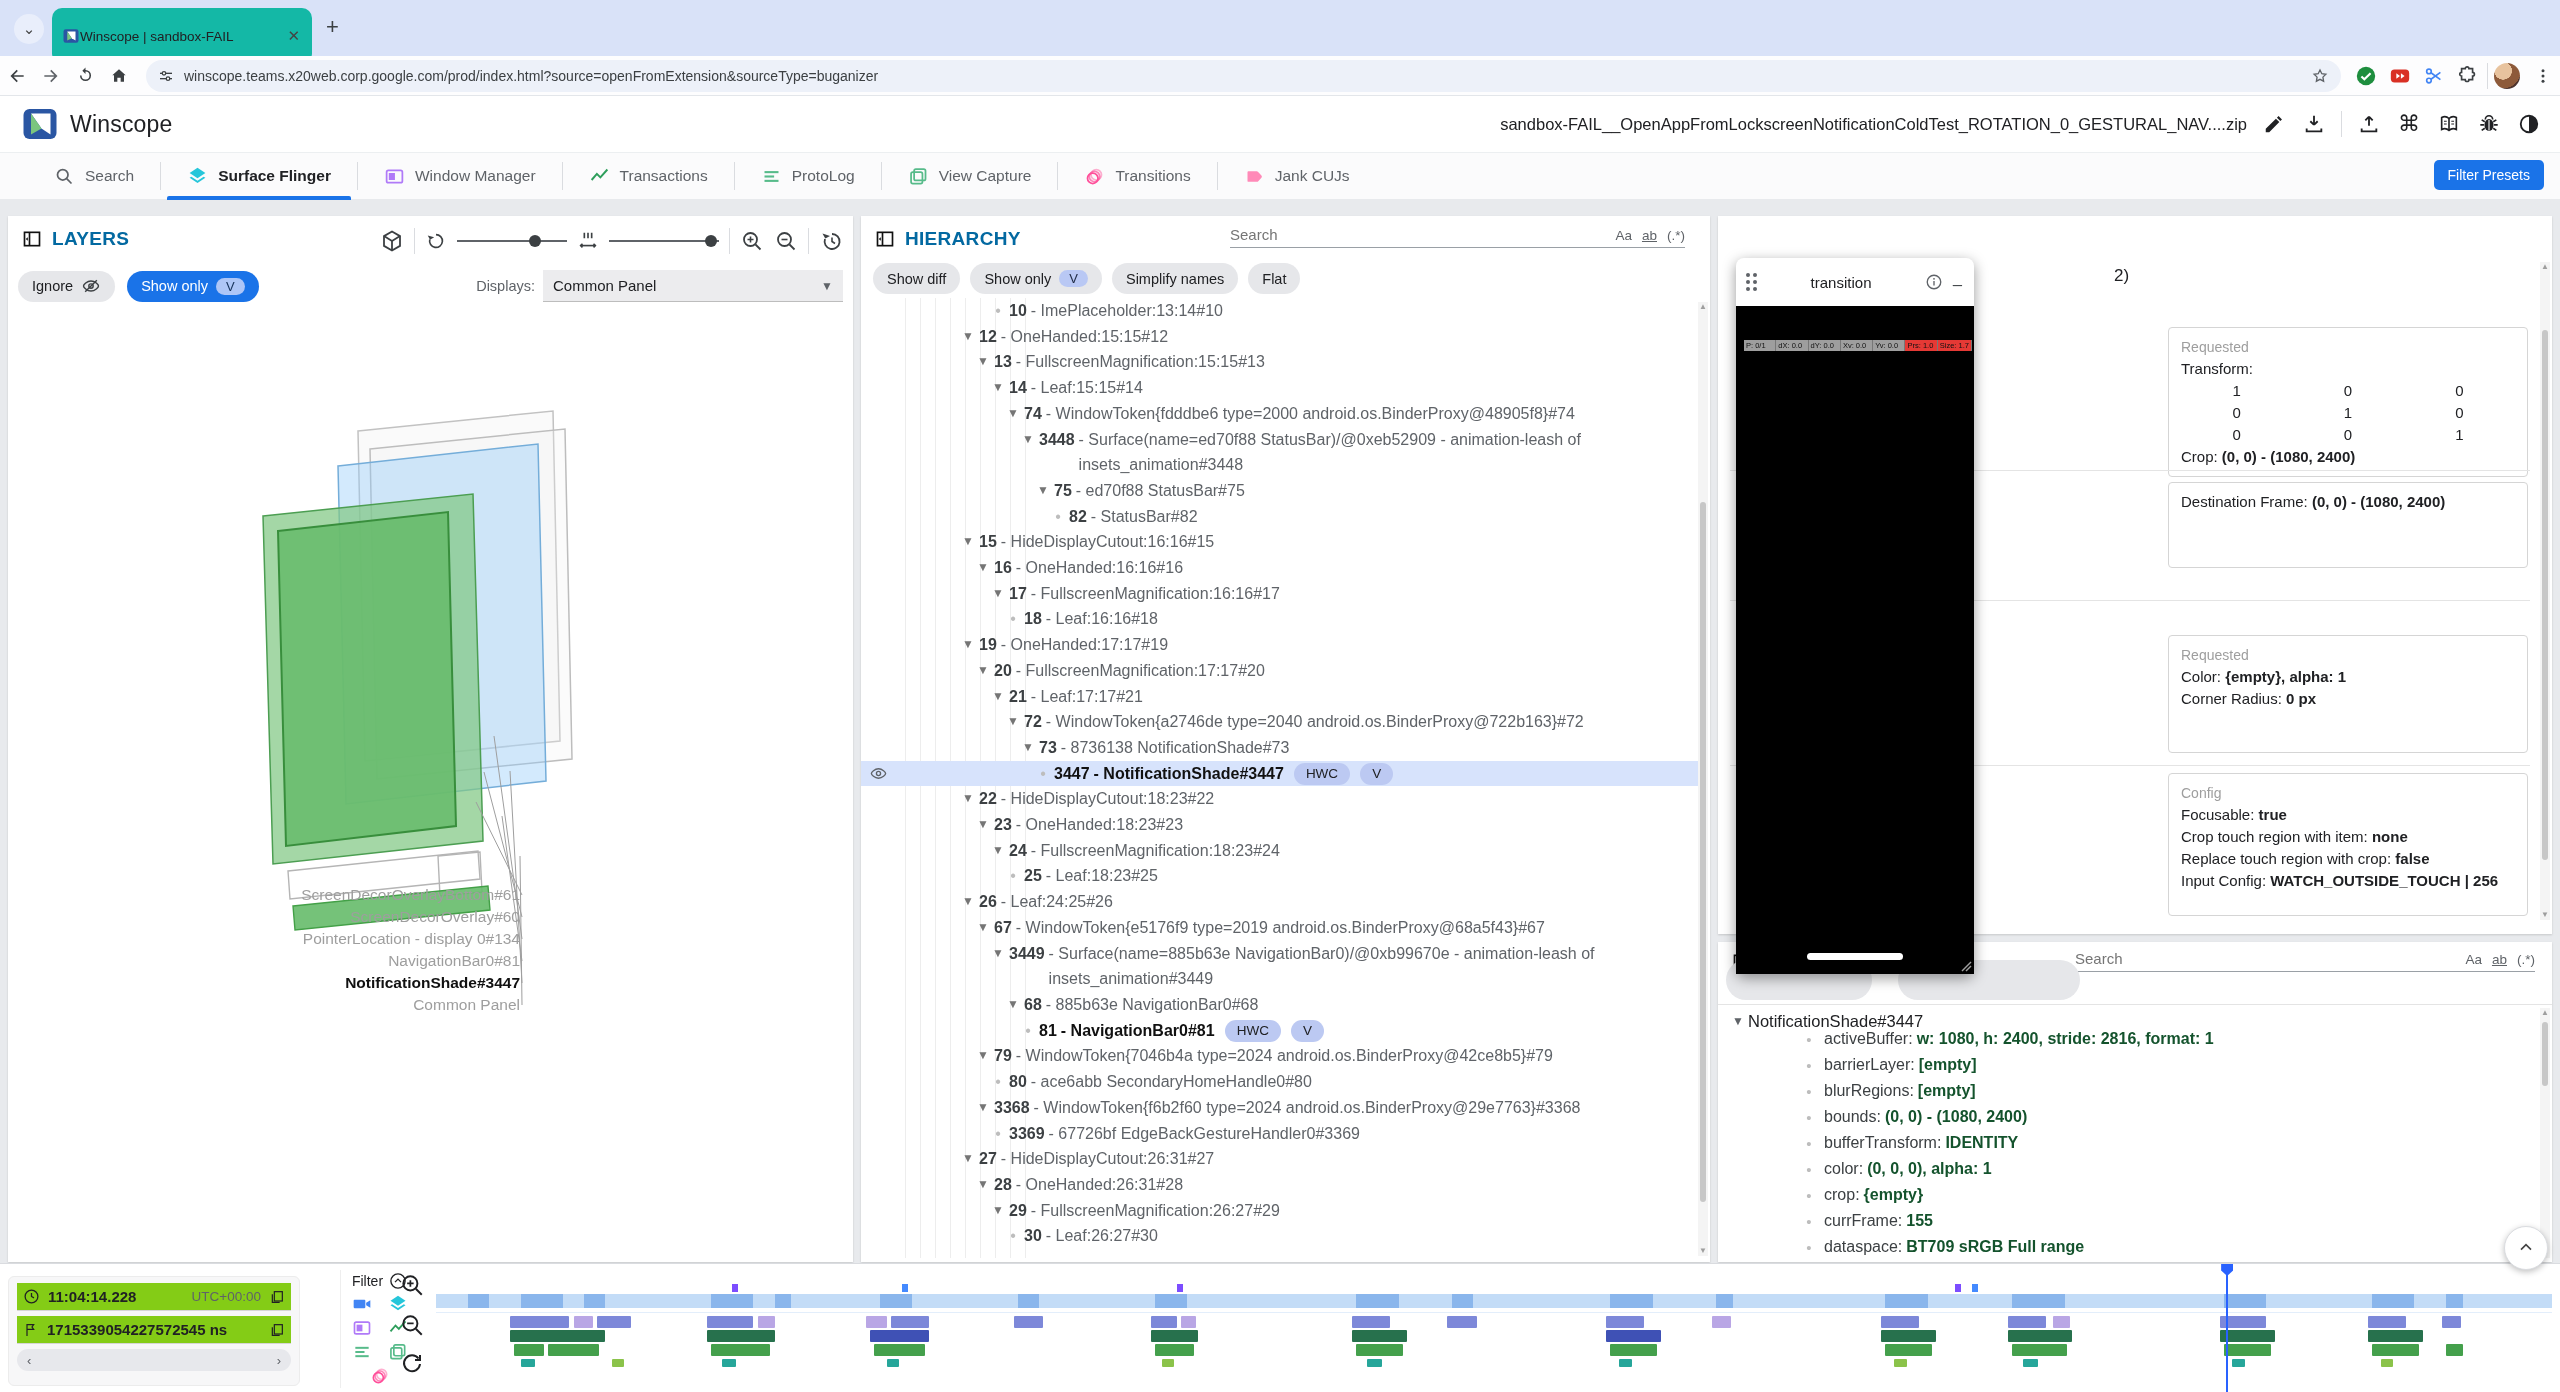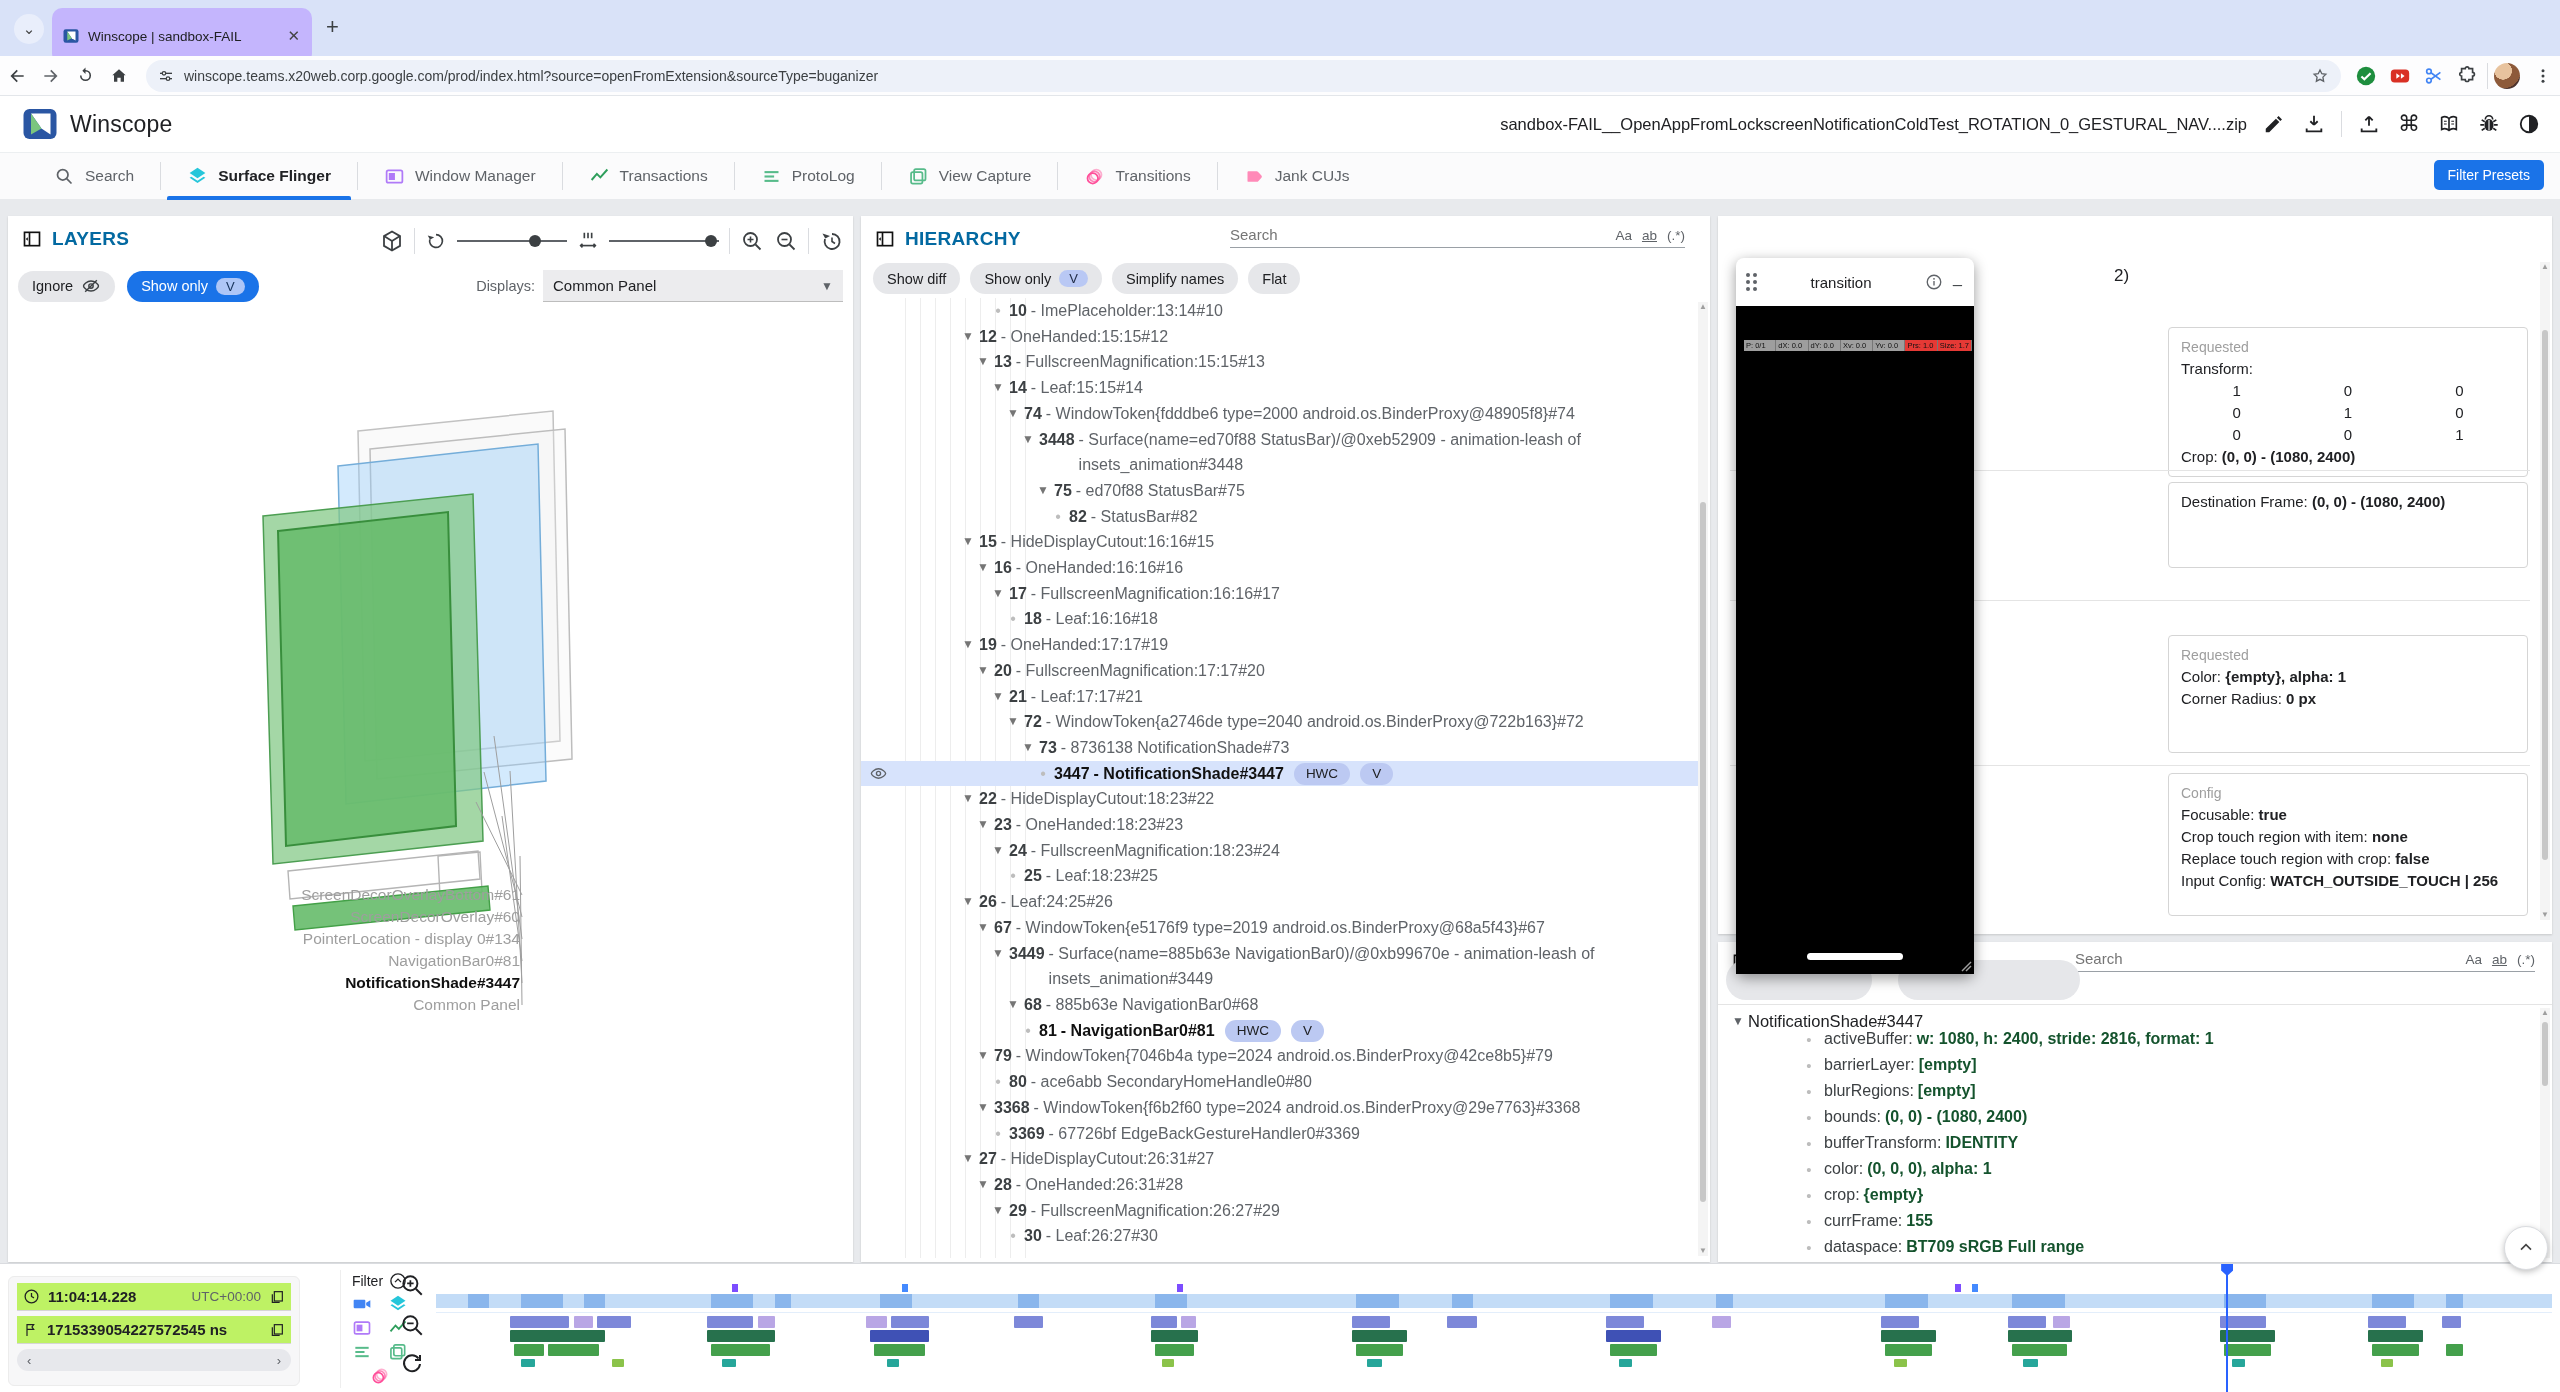--- a/index.html
+++ b/index.html
@@ -5,21 +5,21 @@
   *{margin:0;padding:0;box-sizing:border-box;}
   html,body{width:2560px;height:1392px;overflow:hidden;}
   body{font-family:"Liberation Sans","DejaVu Sans",sans-serif;background:#e8eaed;color:#202124;}
   #root{position:relative;width:2560px;height:1392px;}
   .abs{position:absolute;}
   svg{display:block;}
 
   
   #tabstrip{left:0;top:0;width:2560px;height:56px;background:#d9e2f8;}
   #tab-search-btn{left:14px;top:14px;width:30px;height:30px;border-radius:50%;background:#e9eefb;display:flex;align-items:center;justify-content:center;color:#444;font-size:15px;}
-  #browser-tab{left:52px;top:8px;width:260px;height:56px;background:#c4b5fd;border-radius:10px;display:flex;align-items:center;padding:0 10px;gap:8px;}
+  #browser-tab{left:52px;top:8px;width:260px;height:56px;background:#14b8a6;border-radius:10px;display:flex;align-items:center;padding:0 10px;}
   #browser-tab .title{font-size:13.5px;color:#202124;white-space:nowrap;overflow:hidden;flex:1;}
   #tab-close{color:#444;font-size:15px;padding:0 2px;}
   #new-tab-btn{left:326px;top:16px;color:#3c4043;font-size:22px;line-height:22px;}
   #toolbar{left:0;top:56px;width:2560px;height:40px;background:#fdfdfe;border-bottom:1px solid #e3e6ea;display:flex;align-items:center;}
   .nav-ico{width:34px;height:34px;display:flex;align-items:center;justify-content:center;color:#3c4043;}
   #omnibox{height:32px;background:#edf1f9;border-radius:16px;flex:1;margin:0 10px;display:flex;align-items:center;padding:0 12px;gap:10px;}
   #omnibox .url{font-size:14px;color:#3c4043;white-space:nowrap;overflow:hidden;flex:1;}
   .ext-ico{width:30px;height:30px;display:flex;align-items:center;justify-content:center;margin-right:4px;}
   #avatar{width:26px;height:26px;border-radius:50%;background:radial-gradient(circle at 35% 30%,#e8c39e 0 35%,#8d5a3a 36% 70%,#4e342e 71%);margin:0 6px;}
 
@@ -118,21 +118,21 @@
   #ov-handle{position:absolute;left:50%;transform:translateX(-50%);bottom:14px;width:96px;height:7px;border-radius:4px;background:#fff;}
   #ov-resize{position:absolute;right:2px;bottom:2px;width:12px;height:12px;}
   .dots6{display:grid;grid-template-columns:4px 4px;gap:3px;}
   .dots6 i{width:4px;height:4px;border-radius:50%;background:#5f6368;}
 
   #props-fab{left:2504px;top:1226px;width:44px;height:44px;border-radius:50%;background:#fff;border:1px solid #dadce0;box-shadow:0 2px 6px rgba(0,0,0,.25);display:flex;align-items:center;justify-content:center;color:#444;z-index:40;}
 
   
   #timeline{left:0;top:1263px;width:2560px;height:129px;background:#fff;border-top:1px solid #dadce0;}
   #tl-stats{left:8px;top:12px;width:292px;height:110px;background:#f7f7f8;border:1px solid #ececec;border-radius:6px;padding:6px 8px;}
-  .tl-row{height:28px;background:#bef264;border-bottom:1px solid #d6d6d6;display:flex;align-items:center;gap:8px;padding:0 6px;margin-bottom:5px;font-size:14.5px;}
+  .tl-row{height:28px;background:#84cc16;border-bottom:1px solid #d6d6d6;display:flex;align-items:center;gap:8px;padding:0 6px;margin-bottom:5px;font-size:14.5px;}
   .tl-row b{font-size:15px;}
   .tl-row .tz{margin-left:auto;color:#5f6368;font-size:13.5px;}
   #tl-scroll{height:22px;background:#e7e8ec;border-radius:11px;display:flex;align-items:center;justify-content:space-between;padding:0 10px;color:#5f6368;font-size:13px;}
   #tl-filter{left:308px;top:6px;width:78px;height:118px;border-left:1px solid #eee;padding-top:2px;margin-left:32px;}
   #tl-filter .cap{display:flex;align-items:center;gap:6px;font-size:14px;color:#202124;justify-content:center;}
   #fgrid{display:grid;grid-template-columns:26px 26px;gap:4px 10px;justify-content:center;margin-top:4px;}
   #fgrid span{display:flex;align-items:center;justify-content:center;}
   #tl-zoom{left:392px;top:8px;width:40px;height:118px;display:flex;flex-direction:column;gap:14px;align-items:center;color:#3c4043;}
   #tl-canvas{left:436px;top:0;width:2116px;height:129px;overflow:hidden;}
   #minimap{position:absolute;left:0;top:30px;width:2116px;height:14px;background:#c3dcf7;}

